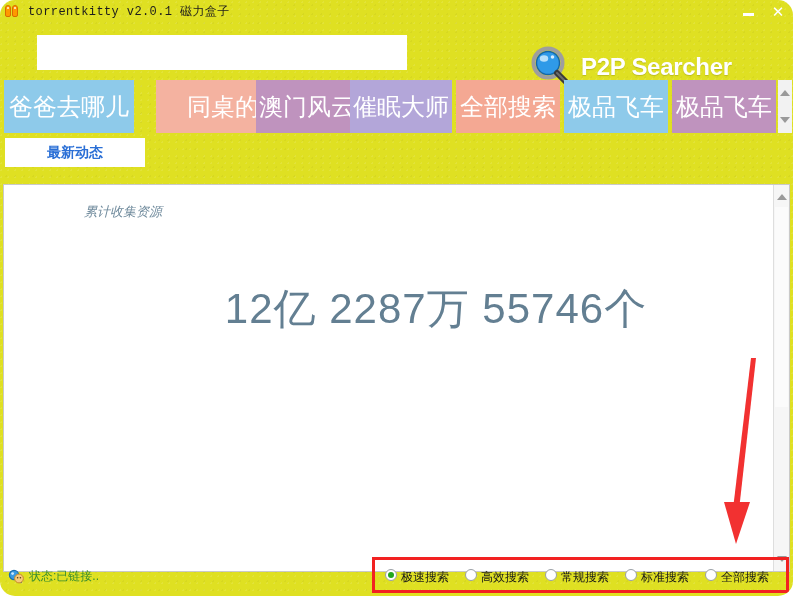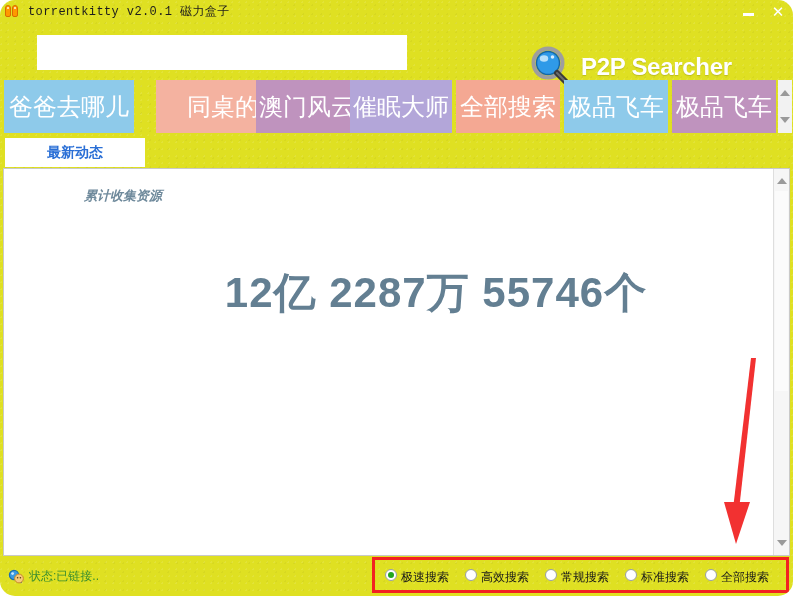--- a/index.html
+++ b/index.html
@@ -201,27 +201,26 @@
     color: #2a6fd6;
     font-size: 14px;
     font-weight: bold;
     cursor: pointer;
     user-select: none;
   }
 
   
   #content {
     position: absolute;
-    left: 3px; top: 168px;
+    left: 3px; top: 184px;
     width: 787px; height: 388px;
     background: #ffffff;
     border: 1px solid #c9c9c9;
     box-sizing: border-box;
     overflow: hidden;
-    font-weight: bold;
   }
   #stats-label {
     position: absolute;
     left: 80px; top: 18px;
     font-size: 13px;
     font-style: italic;
     color: #6f8a9c;
     white-space: nowrap;
   }
   #stats-number {

